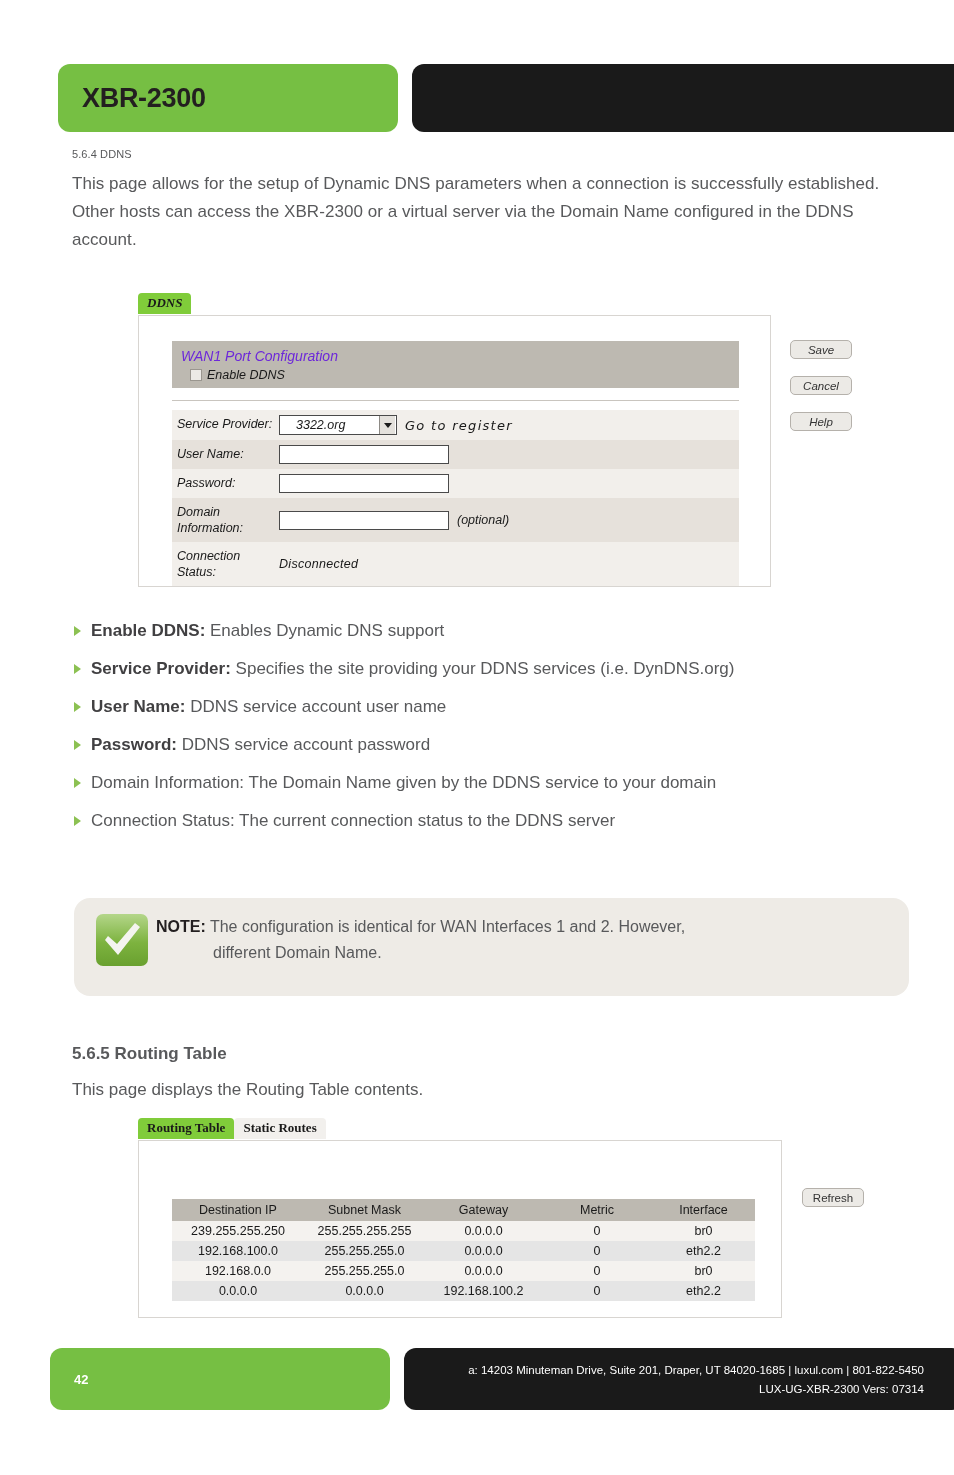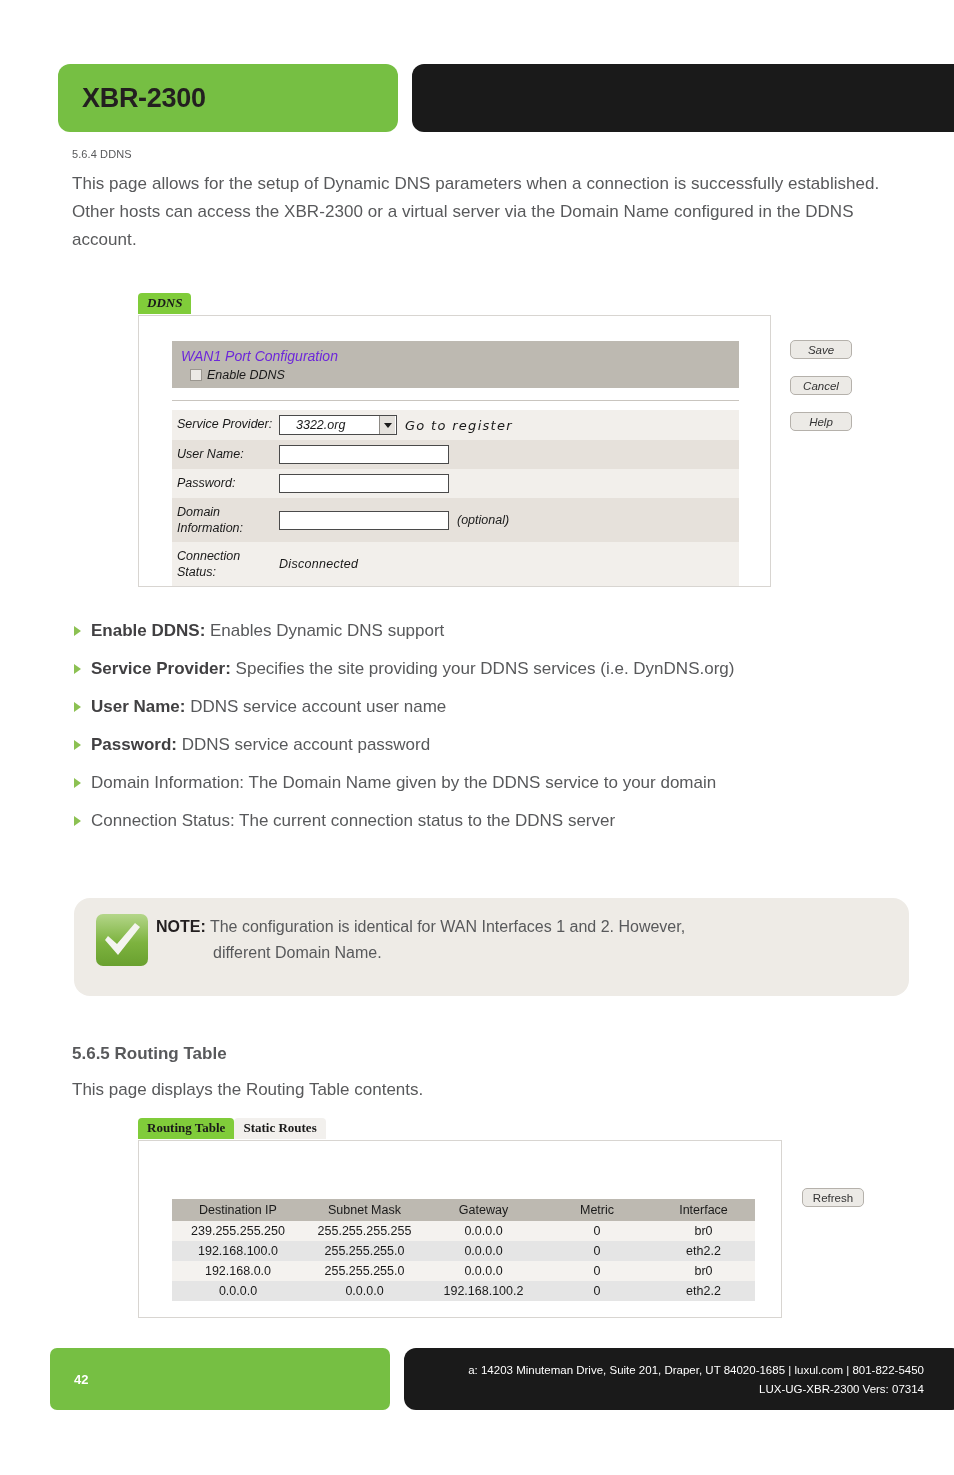--- a/index.html
+++ b/index.html
@@ -326,21 +326,21 @@
   }
   .rt-refresh .uibtn { width: 62px; }
 
   
   .footer { position: absolute; left: 0; top: 1348px; width: 954px; height: 72px; }
   .foot-green {
     position: absolute;
     left: 50px; top: 0;
     width: 340px; height: 62px;
     background: #76bf43;
-    border-radius: 7px;
+    border-radius: 12px;
     display: flex; align-items: center;
   }
   .foot-page {
     color: #ffffff;
     font-size: 13px;
     font-weight: bold;
     padding-left: 24px;
   }
   .foot-black {
     position: absolute;

